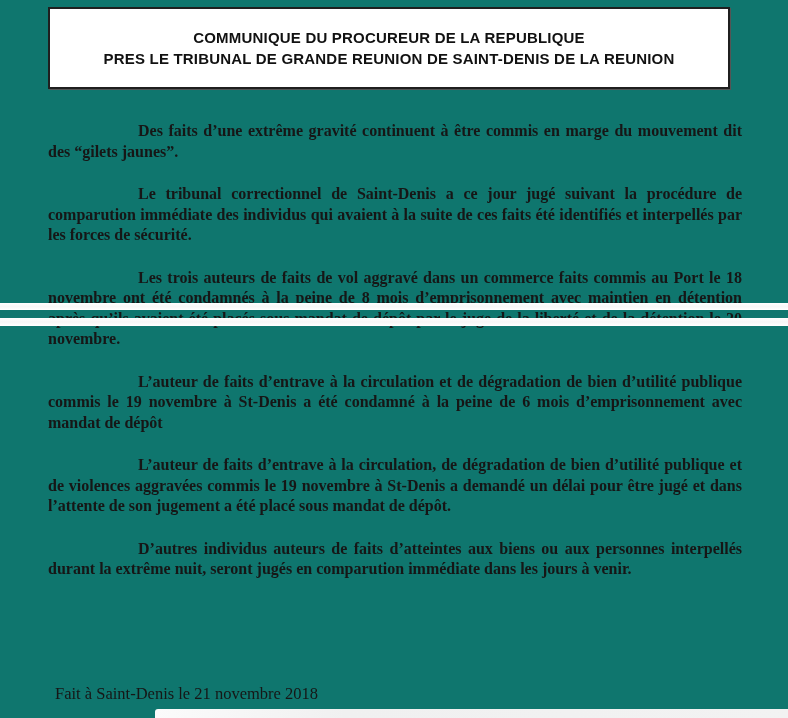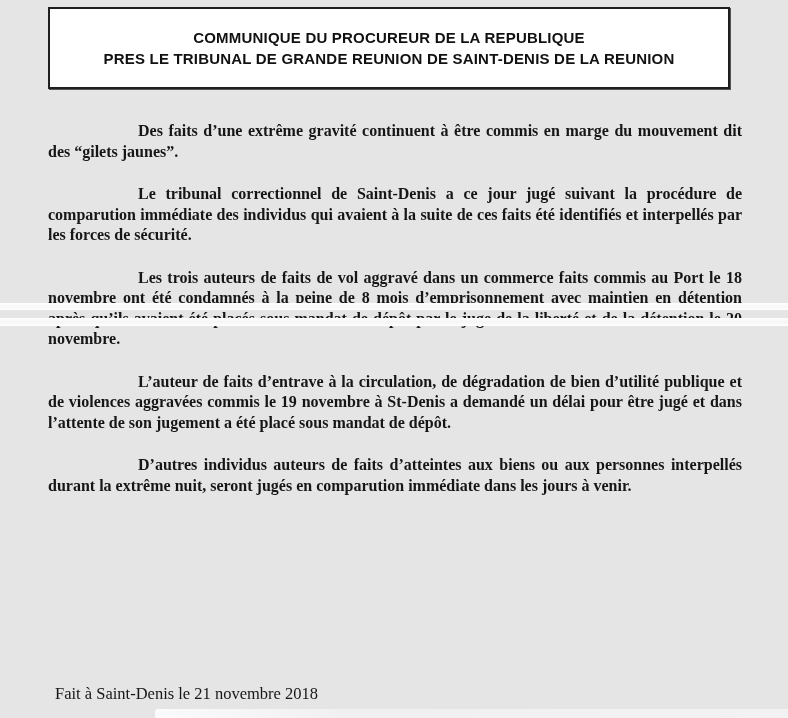--- a/index.html
+++ b/index.html
@@ -4,21 +4,21 @@
 <style>
   html, body {
     margin: 0;
     padding: 0;
     background: #ffffff;
   }
   .page {
     position: relative;
     width: 788px;
     height: 718px;
-    background: #e5e5e5;
+    background: #0f766e;
     overflow: hidden;
     font-family: "Liberation Serif", "DejaVu Serif", serif;
     color: #1a1a1a;
   }
   .header-box {
     position: absolute;
     left: 48px;
     top: 7px;
     width: 678px;
     height: 78px;
@@ -79,20 +79,21 @@
 
   <div class="header-box">
     <div>COMMUNIQUE DU PROCUREUR DE LA REPUBLIQUE</div>
     <div>PRES LE TRIBUNAL DE GRANDE REUNION DE SAINT-DENIS DE LA REUNION</div>
   </div>
 
   <div class="doc-body">
     <p>Des faits d’une extrême gravité continuent à être commis en marge du mouvement dit des “gilets jaunes”.</p>
     <p>Le tribunal correctionnel de Saint-Denis a ce jour jugé suivant la procédure de comparution immédiate des individus qui avaient à la suite de ces faits été identifiés et interpellés par les forces de sécurité.</p>
     <p>Les trois auteurs de faits de vol aggravé dans un commerce faits commis au Port le 18 novembre ont été condamnés à la peine de 8 mois d’emprisonnement avec maintien en détention après qu’ils avaient été placés sous mandat de dépôt par le juge de la liberté et de la détention le 20 novembre.</p>
+    <p>L’auteur de faits d’entrave à la circulation et de dégradation de bien d’utilité publique commis le 19 novembre à St-Denis a été condamné à la peine de 6 mois d’emprisonnement avec mandat de dépôt</p>
     <p>L’auteur de faits d’entrave à la circulation, de dégradation de bien d’utilité publique et de violences aggravées commis le 19 novembre à St-Denis a demandé un délai pour être jugé et dans l’attente de son jugement a été placé sous mandat de dépôt.</p>
     <p>D’autres individus auteurs de faits d’atteintes aux biens ou aux personnes interpellés durant la extrême nuit, seront jugés en comparution immédiate dans les jours à venir.</p>
   </div>
 
   <div class="dateline">Fait à Saint-Denis le 21 novembre 2018</div>
 
   <div class="scan-band band-1"></div>
   <div class="scan-band band-2"></div>
   <div class="scan-band band-3"></div>
 

